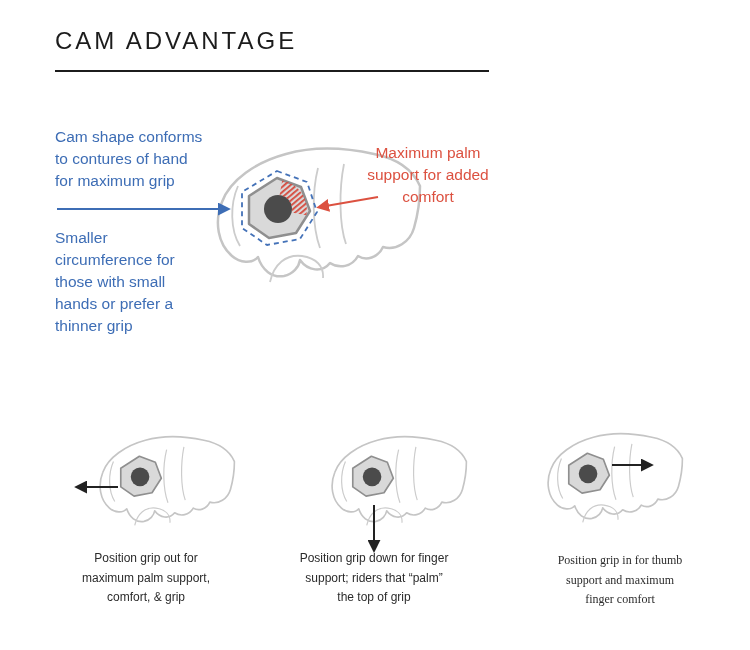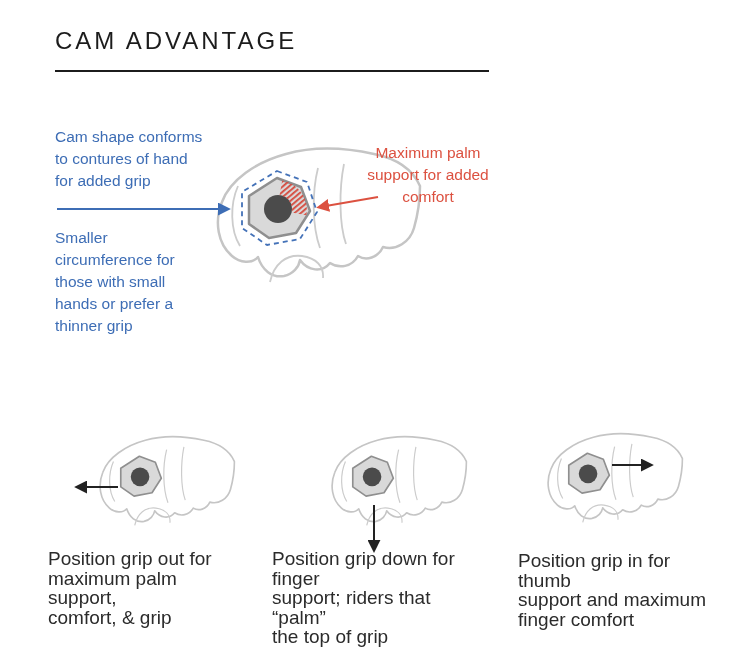--- a/index.html
+++ b/index.html
@@ -30,24 +30,24 @@
     position: absolute;
     white-space: pre-line;
     font-size: 15.5px;
     line-height: 22px;
   }
   .note.blue { color: #3d6db5; }
   .note.red  { color: #dc5140; text-align: center; }
   .caption {
     position: absolute;
     white-space: pre-line;
-    font-size: 19px;
+    font-size: 12px;
     line-height: 19.5px;
     color: #2b2b2b;
-    text-align: left;
+    text-align: center;
   }
   svg.abs { position: absolute; overflow: visible; }
 </style>
 </head>
 <body>
 
 <div class="canvas">
 
   <svg width="0" height="0" style="position:absolute" aria-hidden="true">
     <defs>
@@ -79,21 +79,21 @@
   <div class="rule"></div>
 
   <svg class="abs" style="left:182px; top:134px;" width="240" height="170" viewBox="0 0 240 170">
     <use href="#fistHand"></use>
     <path d="M100.2,46.5 A30,30 0 0 1 124.5,81.2 L109.8,78.6 A15,15 0 0 0 97.6,61.2 Z" fill="url(#redHatch)" stroke="none"></path>
     <path d="M95,37 L125,48 L135,78 L118,105 L85,111 L60,94 L60,58 Z" fill="none" stroke="#4472b8" stroke-width="1.8" stroke-dasharray="5 4" stroke-linejoin="round"></path>
   </svg>
 
   <div class="note blue" style="left:55px; top:126px; width:200px;">Cam shape conforms
 to contures of hand
-for added grip</div>
+for maximum grip</div>
 
   <svg class="abs" style="left:55px; top:202px;" width="186" height="14">
     <line x1="2" y1="7" x2="172" y2="7" stroke="#3d6db5" stroke-width="2" marker-end="url(#mBlue)"></line>
   </svg>
 
   <div class="note blue" style="left:55px; top:227px; width:180px;">Smaller
 circumference for
 those with small
 hands or prefer a
 thinner grip</div>
@@ -125,17 +125,17 @@
   <div class="caption" style="left:272px; top:549px; width:204px;">Position grip down for finger
 support; riders that “palm”
 the top of grip</div>
 
   <svg class="abs" style="left:524px; top:424px;" width="160" height="113" viewBox="0 0 240 170">
     <use href="#fistHand"></use>
   </svg>
   <svg class="abs" style="left:610px; top:459px;" width="54" height="12">
     <line x1="2" y1="6" x2="40" y2="6" stroke="#222222" stroke-width="2" marker-end="url(#mDark)"></line>
   </svg>
-  <div class="caption" style="left:518px; top:551px; width:204px;">Position grip in for thumb
+  <div class="caption" style="left:518px; top:551px; width:204px;font-family:Liberation Serif, serif;">Position grip in for thumb
 support and maximum
 finger comfort</div>
 
 </div>
 
 </body></html>

